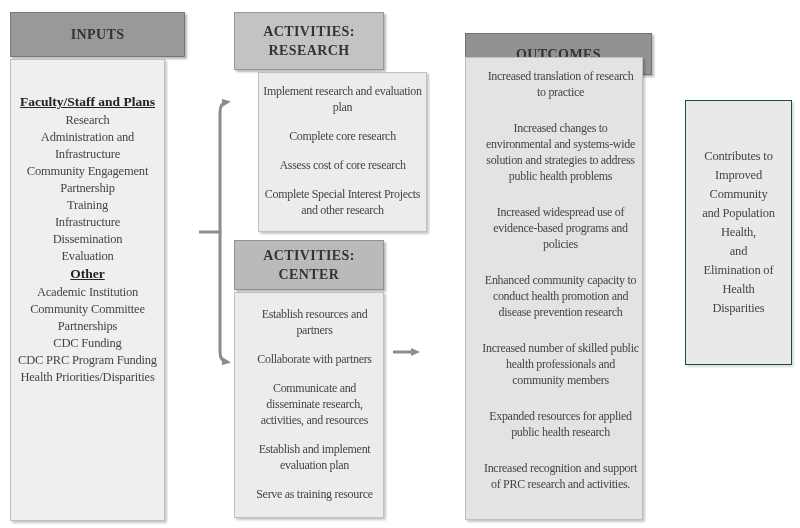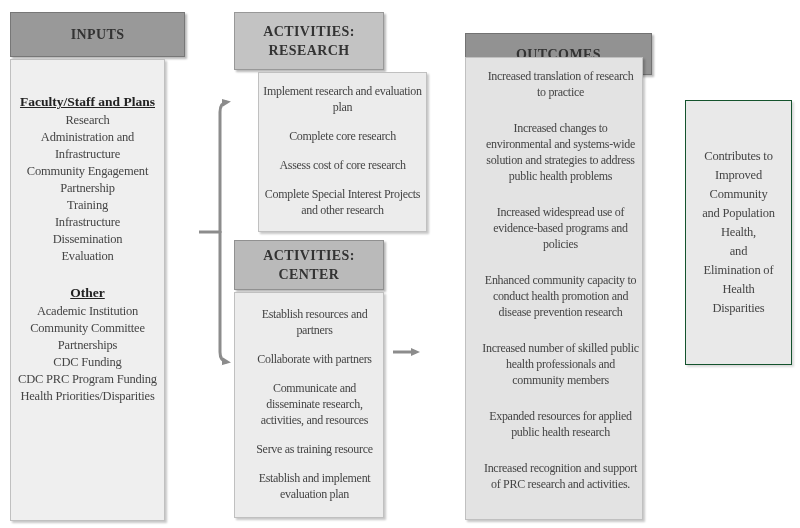--- a/index.html
+++ b/index.html
@@ -38,21 +38,21 @@
     left:10px;top:59px;width:155px;height:462px;
     background:var(--body_light);
     font-size:12.5px;line-height:17px;letter-spacing:-0.2px;
     padding:33px 4px 0 4px;
   }
   .grp-heading{
     font-weight:bold;text-decoration:underline;
     font-size:13.5px;color:var(--heading_text);
     margin-bottom:2px;letter-spacing:0;
   }
-  .grp2{margin-top:19px;}
+  .grp2{}
   
   .research-hdr{left:234px;top:12px;width:150px;height:58px;background:var(--header_light);}
   .research-body{
     left:234px;top:72px;width:169px;height:160px;
     background:var(--body_mid);
     font-size:12px;line-height:16px;letter-spacing:-0.3px;
     padding:10px 2px 0 2px;
     margin-left:24px;
   }
   
@@ -141,22 +141,22 @@
       <div class="para">Complete Special Interest Projects and other research</div>
     </div>
 
   <div class="box hdr center-hdr">ACTIVITIES:
 CENTER</div>
   <div class="box bodybox center-body">
 
   <div class="para">Establish resources and partners</div>
       <div class="para">Collaborate with partners</div>
       <div class="para">Communicate and disseminate research, activities, and resources</div>
+      <div class="para">Establish and implement evaluation plan</div>
       <div class="para">Serve as training resource</div>
-      <div class="para">Establish and implement evaluation plan</div>
     </div>
 
   <div class="box hdr outcomes-hdr">OUTCOMES</div>
   <div class="box bodybox outcomes-body">
 
   <div class="para">Increased translation of research to practice</div>
       <div class="para">Increased changes to environmental and systems-wide solution and strategies to address public health problems</div>
       <div class="para">Increased widespread use of evidence-based programs and policies</div>
       <div class="para">Enhanced community capacity to conduct health promotion and disease prevention research</div>
       <div class="para">Increased number of skilled public health professionals and community members</div>

